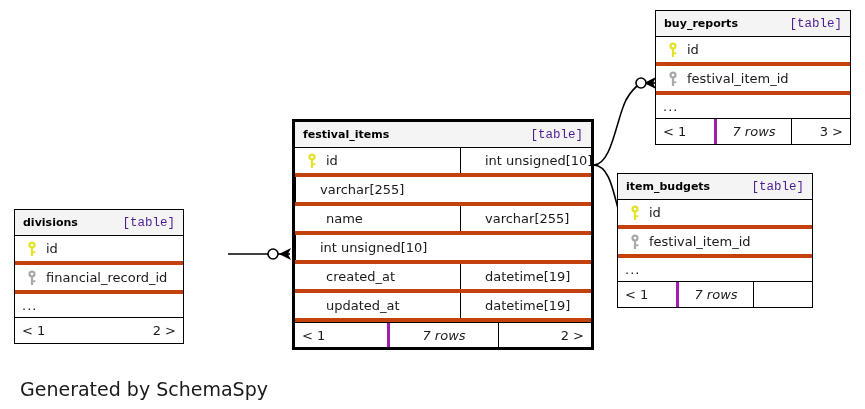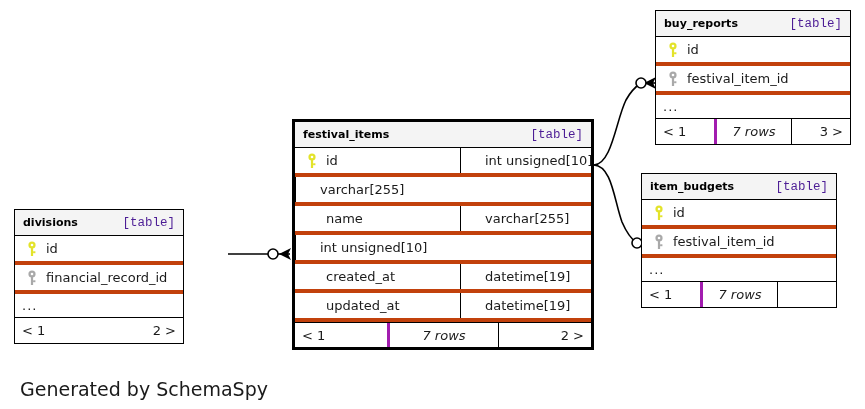--- a/index.html
+++ b/index.html
@@ -326,21 +326,21 @@
 
     <div class="tbl-ellipsis">...</div>
 
     <div class="tbl-footer nodiv">
       <div class="pg pg-prev" style="flex:0 0 58px;">&lt; 1</div>
       <div class="pg pg-mid" style="flex:1 1 auto;">7 rows</div>
       <div class="pg pg-next" style="flex:0 0 58px;">3 &gt;</div>
     </div>
   </div>
 
-  <div class="table-box" style="left:641px; top:173px; width:196px;">
+  <div class="table-box" style="left:617px; top:173px; width:196px;">
     <div class="tbl-header">
       <span class="tbl-name">item_budgets</span>
       <span class="tbl-tag">[table]</span>
     </div>
 
     <div class="tbl-row">
       <div class="col-name">
         <span class="keyslot">
           <svg class="key-icon" width="10" height="16" viewBox="0 0 10 16">
             <circle cx="5" cy="4" r="3.6" fill="#e3e32a"></circle>

